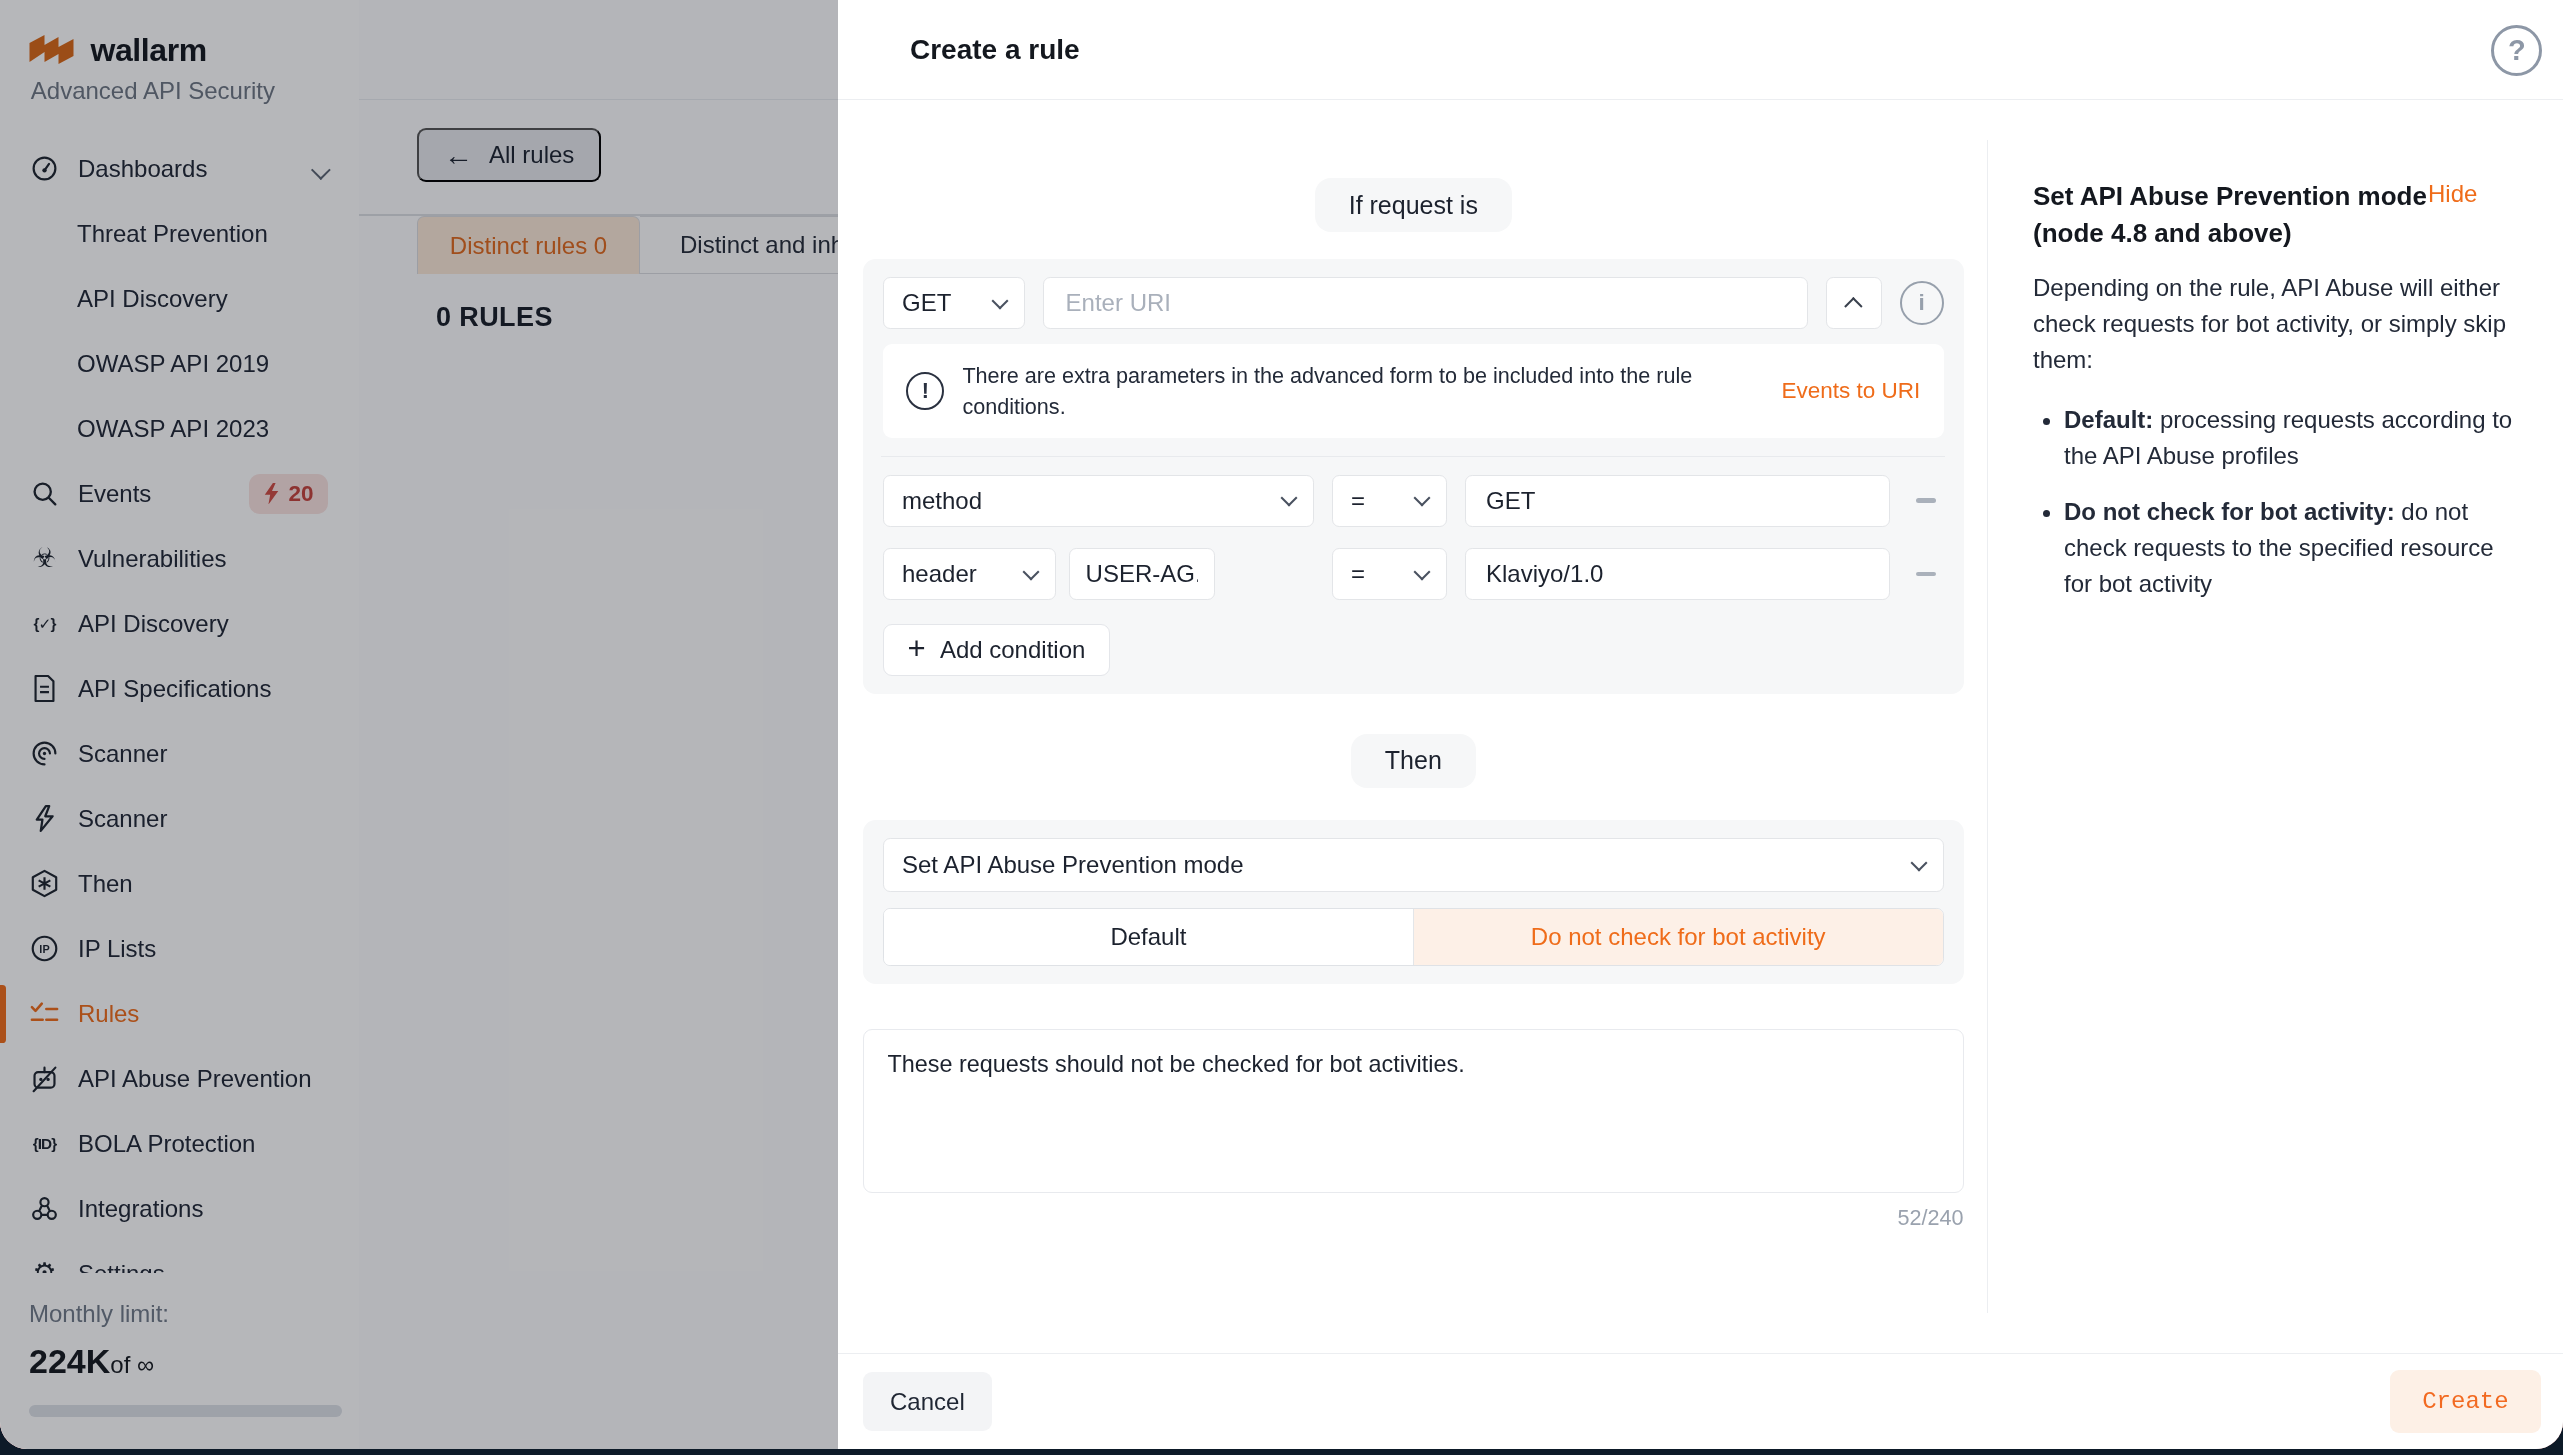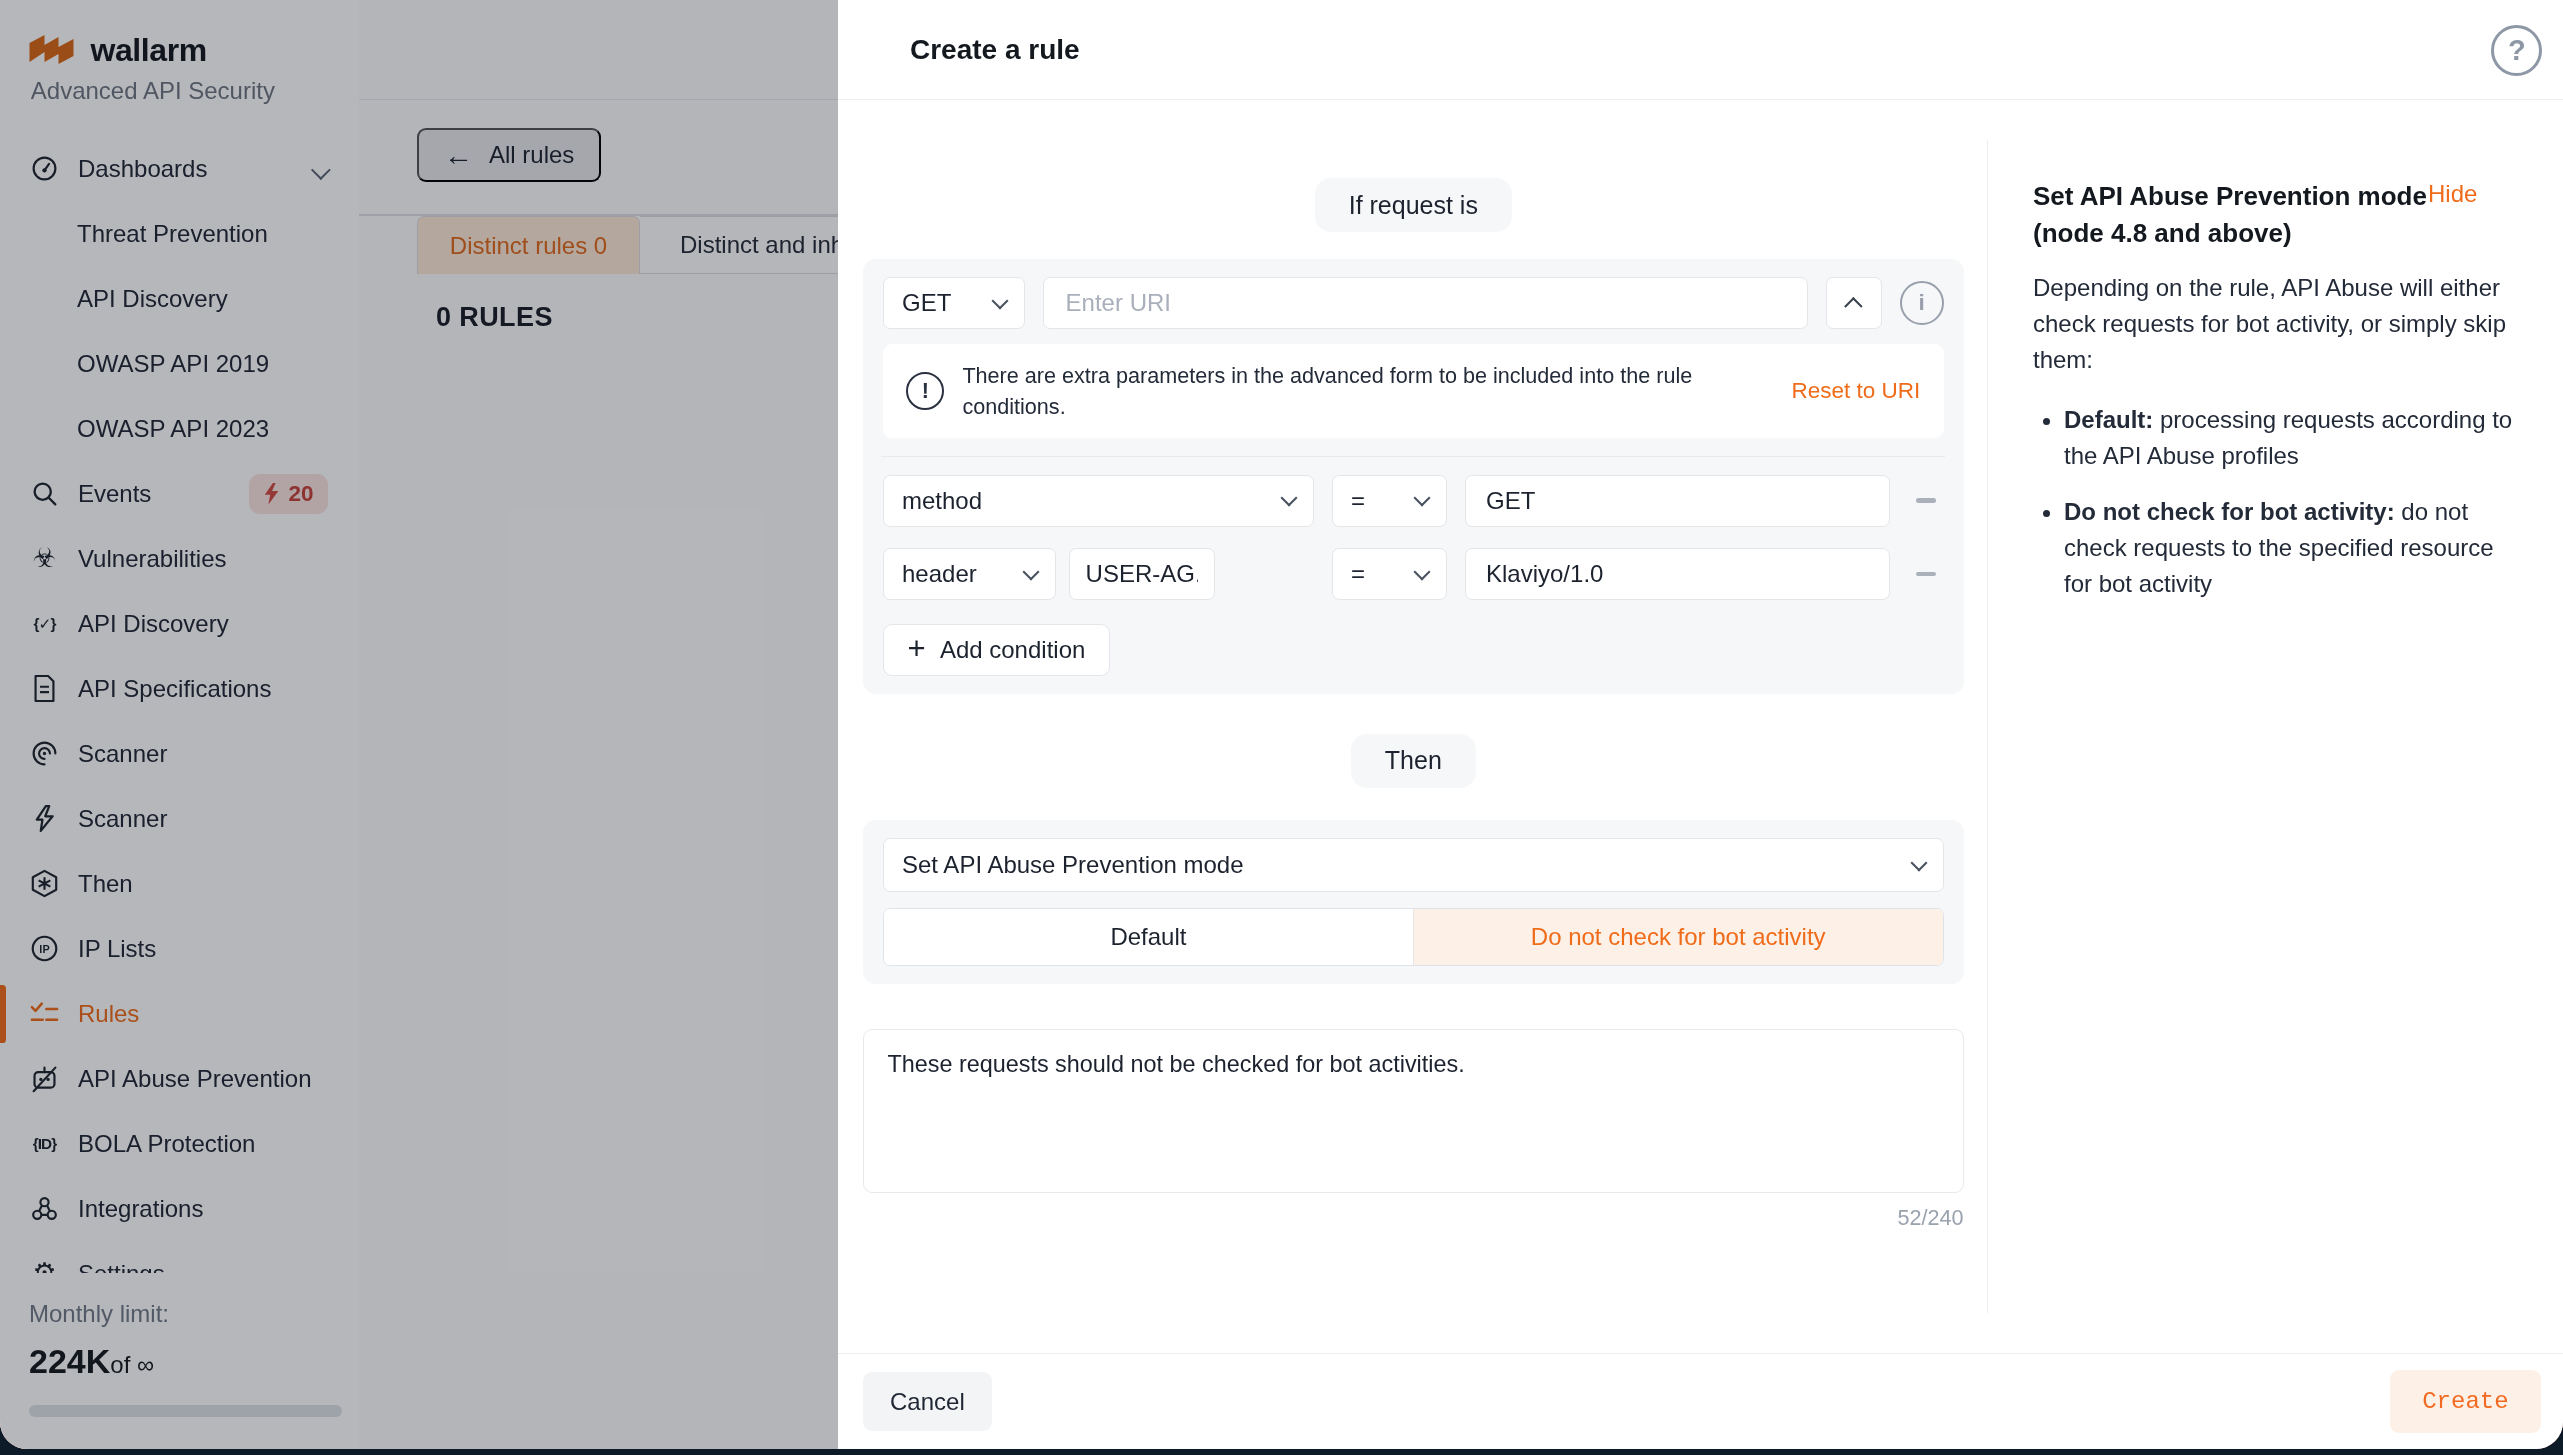--- a/index.html
+++ b/index.html
@@ -332,21 +332,21 @@
             <div class="info-circle">
               <span>i</span>
             </div>
           </div>
 
           <div class="warn-box">
             <span class="warn-ico">
               <span>!</span>
             </span>
             <span class="warn-text">There are extra parameters in the advanced form to be included into the rule conditions.</span>
-            <span class="reset-link">Reset to URI</span>
+            <span class="reset-link">Events to URI</span>
           </div>
 
           <hr class="cond-divider">
 
           <div class="cond-row">
             <div class="cond-field">
               <div class="sel">
                 <span>method</span>
                 <span class="chev-down"></span>
               </div>

